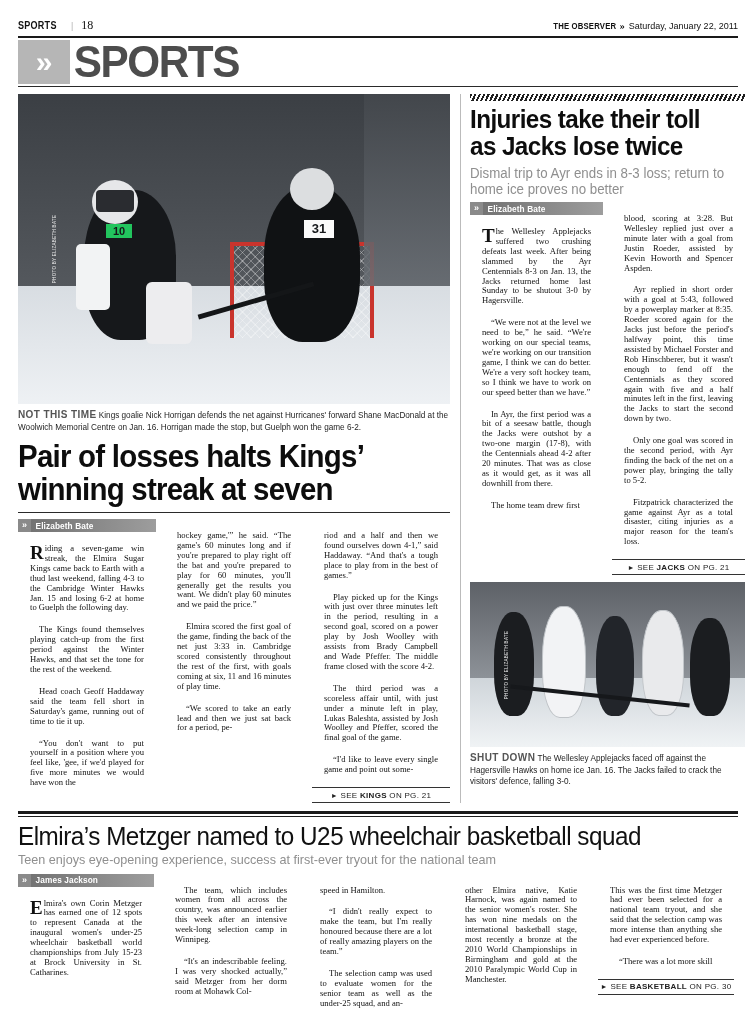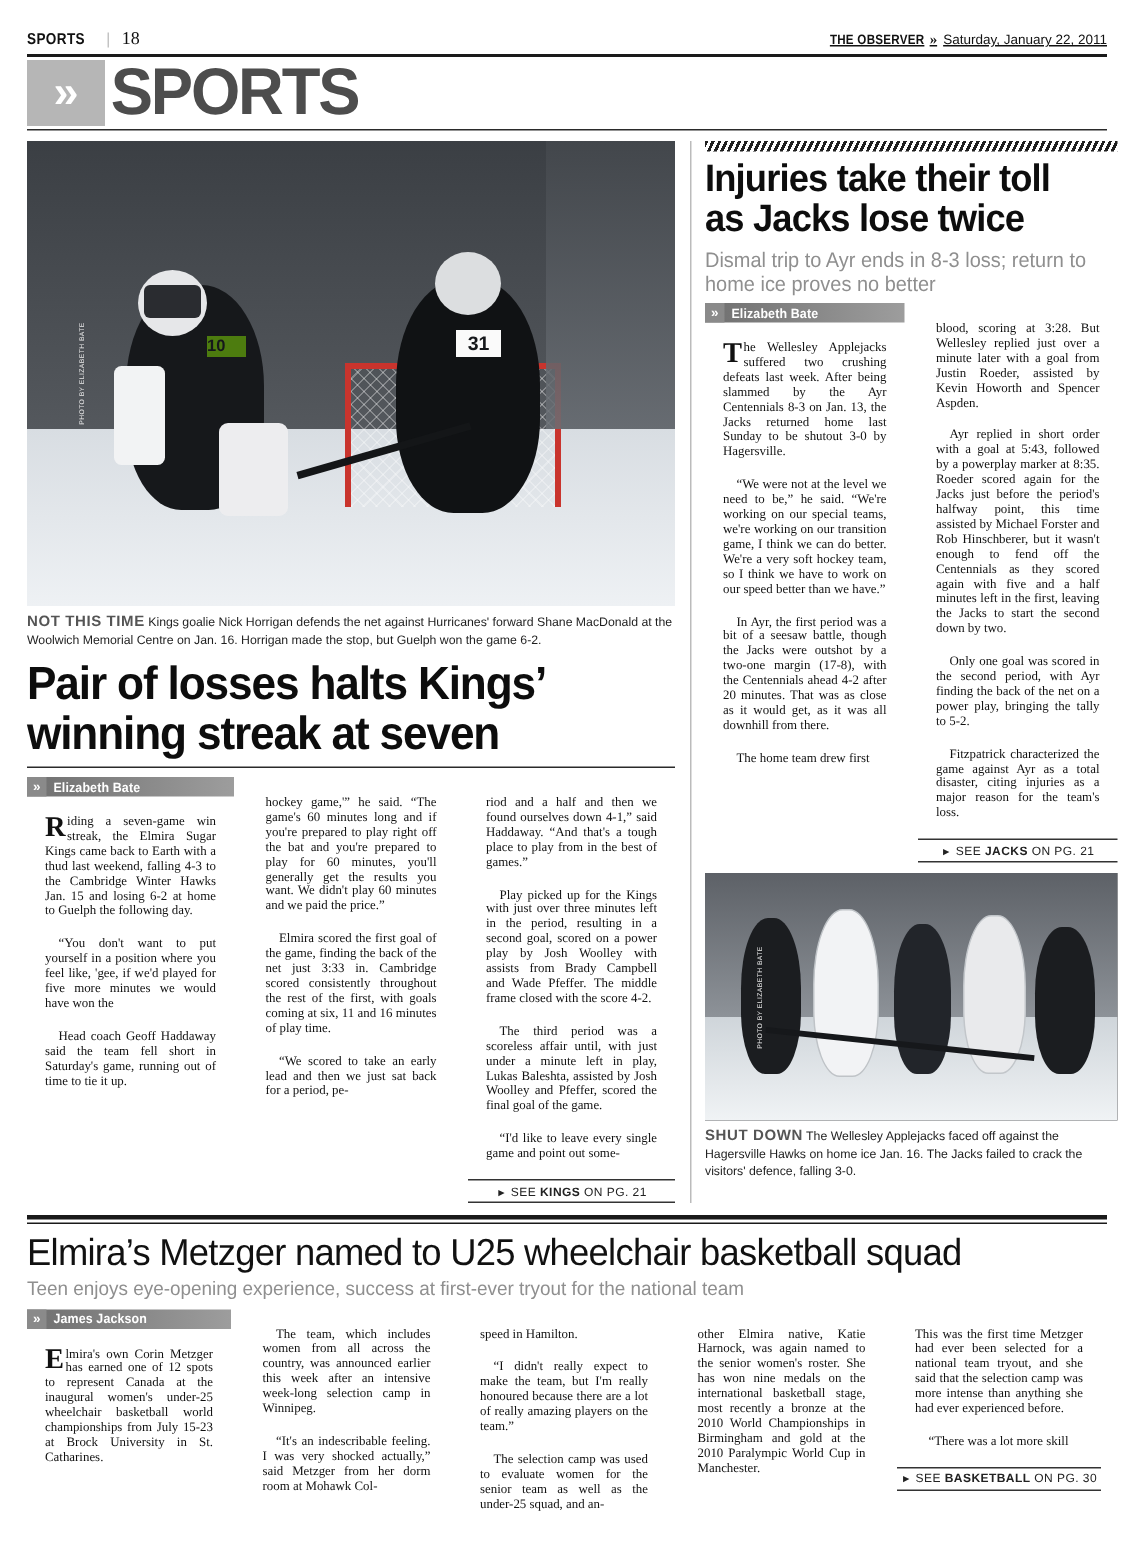--- a/index.html
+++ b/index.html
@@ -24,21 +24,20 @@
     font-family:"Liberation Sans", sans-serif;
     font-weight:bold; font-size:10.5px; letter-spacing:0.3px;
     transform:scaleX(0.86); transform-origin:left center;
     color:#111;
   }
   .folio-divider { color:#999; font-size:11px; padding:0 2px; }
   .folio-page { font-family:"Liberation Serif", serif; font-size:12px; color:#111; }
   .folio-right {
     margin-left:auto; display:flex; align-items:baseline; gap:4px;
     font-size:9.5px;
-    text-decoration:underline;
   }
   .folio-paper {
     font-family:"Liberation Sans", sans-serif; font-weight:bold;
     font-size:9px; letter-spacing:0.2px; transform:scaleX(0.86);
     transform-origin:right center;
   }
   .folio-chev { font-weight:bold; font-size:10px; }
   .folio-date { font-family:"Liberation Sans", sans-serif; font-size:9px; }
 
   
@@ -217,21 +216,21 @@
         <div class="netpost" style="left:212px;top:148px;width:4px;height:96px;"></div>
         <div class="netpost" style="left:352px;top:148px;width:4px;height:96px;"></div>
         <div class="netpost" style="left:212px;top:148px;width:144px;height:4px;"></div>
         <div class="mesh" style="left:216px;top:152px;width:136px;height:92px;"></div>
 
         <div class="blob" style="left:66px;top:96px;width:92px;height:150px;background:#16181b;"></div>
         <div class="blob" style="left:74px;top:86px;width:46px;height:44px;background:#e6e7e9;border-radius:50%;"></div>
         <div style="position:absolute;left:78px;top:96px;width:38px;height:22px;background:#2a2c30;border-radius:4px;"></div>
         <div style="position:absolute;left:58px;top:150px;width:34px;height:66px;background:#f2f3f4;border-radius:5px;"></div>
         <div style="position:absolute;left:128px;top:188px;width:46px;height:62px;background:#ededef;border-radius:6px;"></div>
-        <div style="position:absolute;left:120px;top:130px;width:26px;height:14px;background:#4d7c0f;font-family:'Liberation Sans',sans-serif;font-size:11px;font-weight:bold;color:#16181b;line-height:14px;">10</div>
+        <div style="position:absolute;left:88px;top:130px;width:26px;height:14px;background:#22c55e;font-family:'Liberation Sans',sans-serif;font-size:11px;font-weight:bold;color:#16181b;text-align:center;line-height:14px;">10</div>
 
         <div class="blob" style="left:246px;top:92px;width:96px;height:156px;background:#101214;"></div>
         <div class="blob" style="left:272px;top:74px;width:44px;height:42px;background:#dcdee0;border-radius:50%;"></div>
         <div style="position:absolute;left:286px;top:126px;width:30px;height:18px;background:#fafafa;font-family:'Liberation Sans',sans-serif;font-size:13px;font-weight:bold;color:#16181b;text-align:center;line-height:18px;">31</div>
         <div style="position:absolute;left:178px;top:204px;width:120px;height:5px;background:#141618;transform:rotate(-16deg);"></div>
 
         <div style="position:absolute;right:0;top:0;width:86px;height:192px;background:linear-gradient(#44484d,#6a6f75);opacity:.85;"></div>
         <div class="photo-credit">PHOTO BY ELIZABETH BATE</div>
       </div>
 
@@ -244,22 +243,23 @@
       <div class="hl-rule"></div>
 
       <div class="cols3">
         <div>
           <div class="byline">
             <span class="byline-chev">»</span>
             <span class="byline-name">Elizabeth Bate</span>
           </div>
           <div class="bodycol">
             <p class="first">Riding a seven-game win streak, the Elmira Sugar Kings came back to Earth with a thud last weekend, falling 4-3 to the Cambridge Winter Hawks Jan. 15 and losing 6-2 at home to Guelph the following day.</p>
+            <p>The Kings found themselves playing catch-up from the first period against the Winter Hawks, and that set the tone for the rest of the weekend.</p>
+            <p>Head coach Geoff Haddaway said the team fell short in Saturday's game, running out of time to tie it up.</p>
             <p>“You don't want to put yourself in a position where you feel like, 'gee, if we'd played for five more minutes we would have won the</p>
-            <p>Head coach Geoff Haddaway said the team fell short in Saturday's game, running out of time to tie it up.</p>
           </div>
         </div>
         <div>
           <div class="bodycol">
             <p class="" style="text-indent:0">hockey game,'” he said. “The game's 60 minutes long and if you're prepared to play right off the bat and you're prepared to play for 60 minutes, you'll generally get the results you want. We didn't play 60 minutes and we paid the price.”</p>
             <p>Elmira scored the first goal of the game, finding the back of the net just 3:33 in. Cambridge scored consistently throughout the rest of the first, with goals coming at six, 11 and 16 minutes of play time.</p>
             <p>“We scored to take an early lead and then we just sat back for a period, pe-</p>
           </div>
         </div>
         <div>

